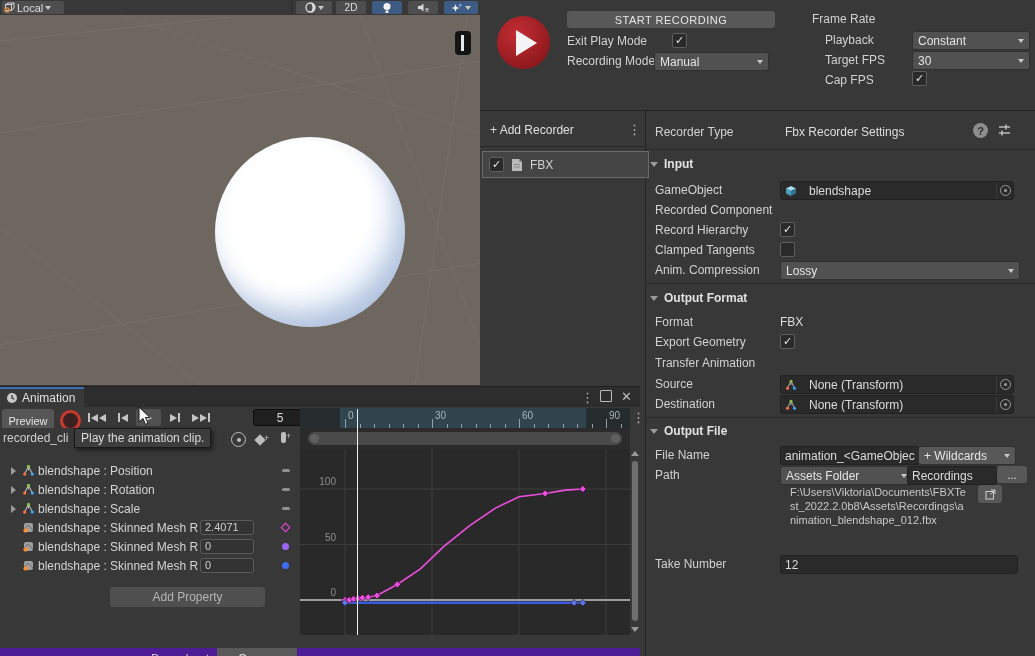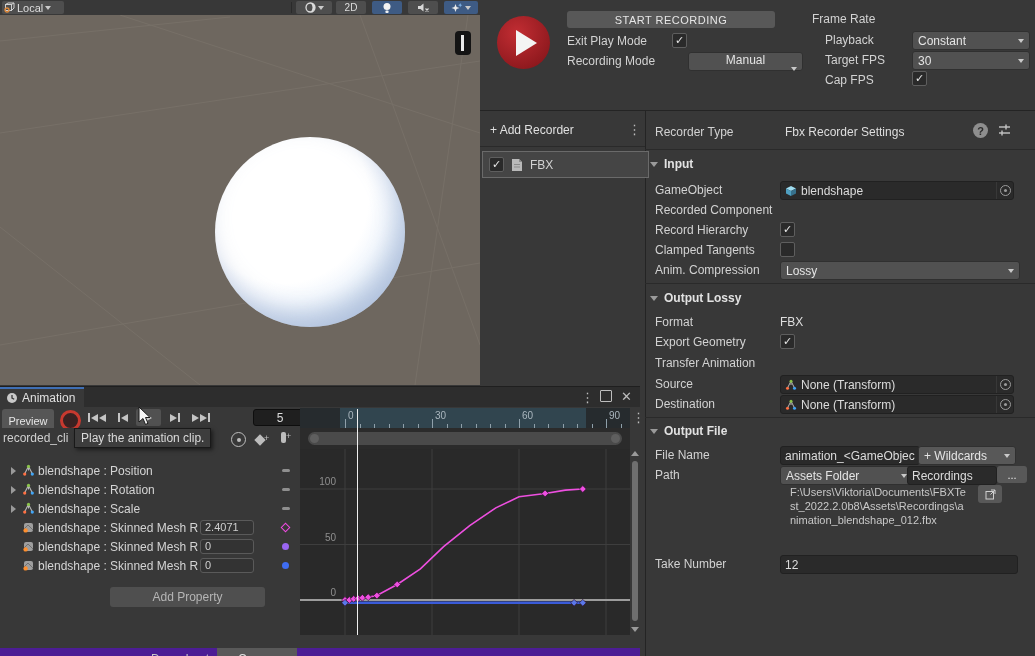--- a/index.html
+++ b/index.html
@@ -18,21 +18,21 @@
     box-shadow:inset -8px -14px 22px rgba(140,160,200,.45);}
   #scene-pill{position:absolute;left:455px;top:16px;width:16px;height:24px;background:#141414;border-radius:4px;}
   #scene-pill span{position:absolute;left:6px;top:4px;width:3px;height:16px;background:#e8e8e8;}
   
   #recorder{position:absolute;left:480px;top:0;width:555px;height:656px;background:#383838;}
   .btn{background:#585858;border-radius:3px;color:#e6e6e6;display:flex;align-items:center;justify-content:center;font-size:11px;}
   .dropdown{background:#515151;border:1px solid #303030;border-radius:3px;color:#e4e4e4;display:flex;align-items:center;padding:0 5px;font-size:12px;}
   .dropdown .dd-arrow{margin-left:auto;}
   .checkbox{width:13px;height:13px;background:#2a2a2a;border:1px solid #5e5e5e;border-radius:2px;color:#e8e8e8;
             display:flex;align-items:center;justify-content:center;font-size:11px;line-height:11px;}
-  .objfield{background:#2a2a2a;border:1px solid #212121;border-radius:3px;display:flex;align-items:center;padding:0 0 0 4px;color:#dcdcdc;overflow:hidden;}
+  .objfield{background:#2a2a2a;border:1px solid #212121;border-radius:3px;display:flex;align-items:center;padding:0 0 0 4px;color:#dcdcdc;overflow:hidden;gap:8px;}
   .picker{margin-left:auto;width:16px;align-self:stretch;display:flex;align-items:center;justify-content:center;border-left:1px solid #383838;}
   .picker i{width:9px;height:9px;border:1px solid #9a9a9a;border-radius:50%;display:flex;align-items:center;justify-content:center;}
   .picker i b{width:3px;height:3px;background:#9a9a9a;border-radius:50%;}
   .textfield{background:#2a2a2a;border:1px solid #212121;border-radius:3px;color:#dcdcdc;display:flex;align-items:center;padding:0 4px;overflow:hidden;white-space:nowrap;}
   .sec-head{position:absolute;left:5px;display:flex;align-items:center;gap:6px;font-weight:bold;color:#e2e2e2;}
   .tri-down{width:0;height:0;border-left:4px solid transparent;border-right:4px solid transparent;border-top:5px solid #9a9a9a;}
   .sep{position:absolute;left:0;right:0;height:1px;background:#2a2a2a;}
   .kebab{color:#bdbdbd;font-size:13px;line-height:13px;}
   
   #anim{position:absolute;left:0;top:386px;width:640px;height:270px;background:#383838;z-index:5;border-top:1px solid #1f1f1f;}
@@ -141,21 +141,21 @@
 
   <div id="recorder">
 
     <div class="abs" style="left:17px;top:16px;width:53px;height:53px;border-radius:50%;background:radial-gradient(circle at 38% 32%, #c22d33, #8f191e 75%, #6e1014);display:flex;align-items:center;justify-content:center;">
       <div style="width:0;height:0;border-top:13px solid transparent;border-bottom:13px solid transparent;border-left:21px solid #f4f4f4;margin-left:6px;"></div>
     </div>
     <div class="btn abs" style="left:87px;top:11px;width:208px;height:17px;letter-spacing:.5px;">START RECORDING</div>
     <span class="abs" style="left:87px;top:34px;">Exit Play Mode</span>
     <div class="checkbox abs" style="left:192px;top:33px;">✓</div>
     <span class="abs" style="left:87px;top:54px;">Recording Mode</span>
-    <div class="dropdown abs" style="left:208px;top:52px;width:103px;height:17px;flex-direction:column;">
+    <div class="dropdown abs" style="left:174px;top:52px;width:103px;height:17px;">
       <span>Manual</span>
         <span class="dd-arrow"></span>
     </div>
     <span class="abs" style="left:332px;top:12px;">Frame Rate</span>
     <span class="abs" style="left:345px;top:33px;">Playback</span>
     <div class="dropdown abs" style="left:432px;top:31px;width:106px;height:17px;">
       <span>Constant</span>
         <span class="dd-arrow"></span>
     </div>
     <span class="abs" style="left:345px;top:53px;">Target FPS</span>
@@ -226,21 +226,21 @@
 
       <span class="abs" style="left:10px;top:152px;">Anim. Compression</span>
       <div class="dropdown abs" style="left:135px;top:150px;width:228px;height:17px;">
         <span>Lossy</span>
           <span class="dd-arrow"></span>
       </div>
 
       <div class="sep" style="top:172px;"></div>
       <div class="sec-head" style="top:180px;">
           <span class="tri-down"></span>
-          <span>Output Lossy</span>
+          <span>Output Format</span>
         </div>
 
       <span class="abs" style="left:10px;top:204px;">Format</span>
       <span class="abs" style="left:135px;top:204px;color:#dedede;">FBX</span>
 
       <span class="abs" style="left:10px;top:224px;">Export Geometry</span>
       <div class="checkbox abs" style="left:135px;top:223px;">✓</div>
 
       <span class="abs" style="left:10px;top:245px;">Transfer Animation</span>
 

